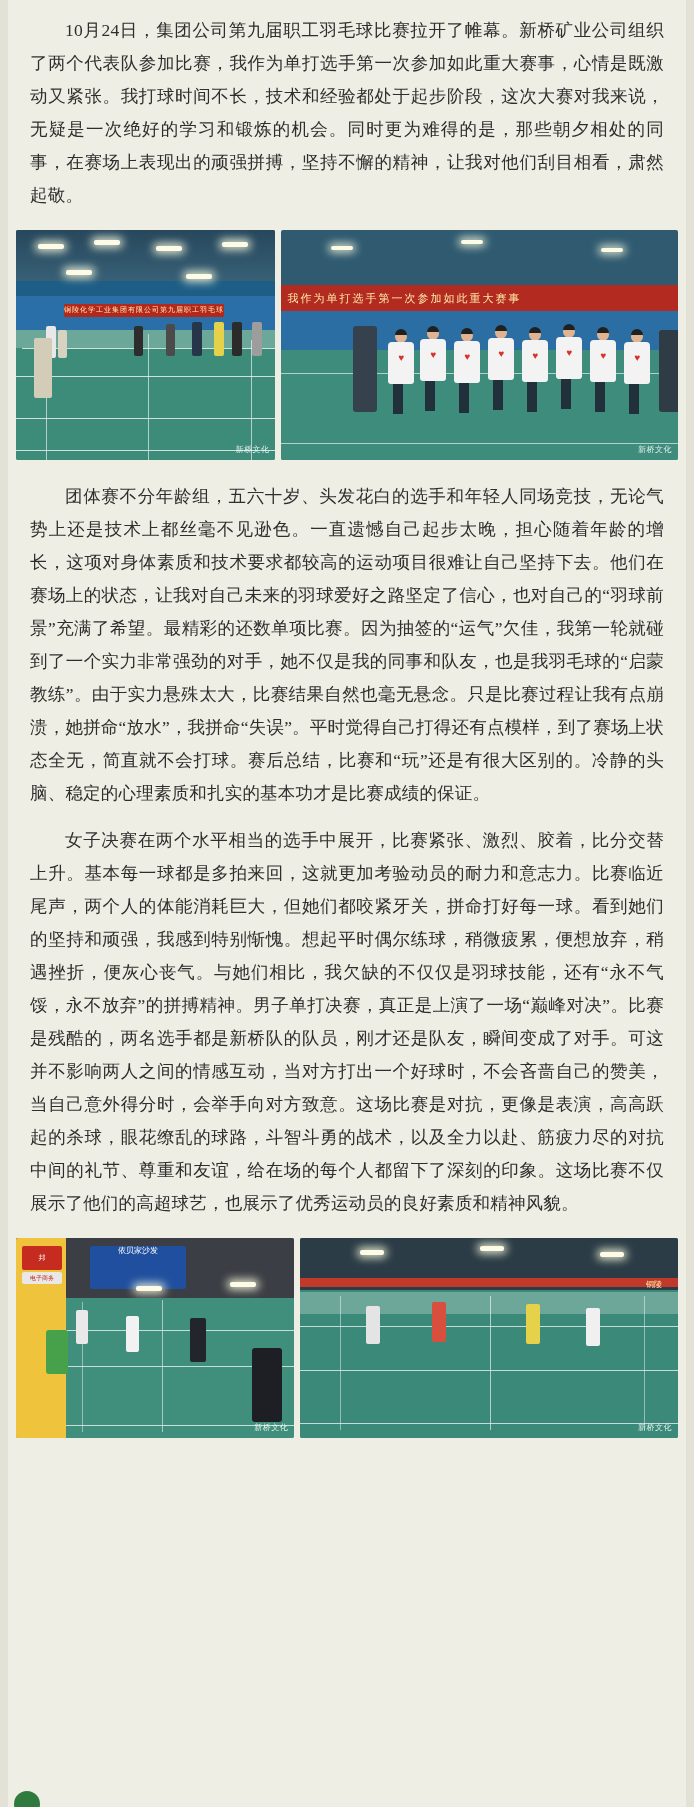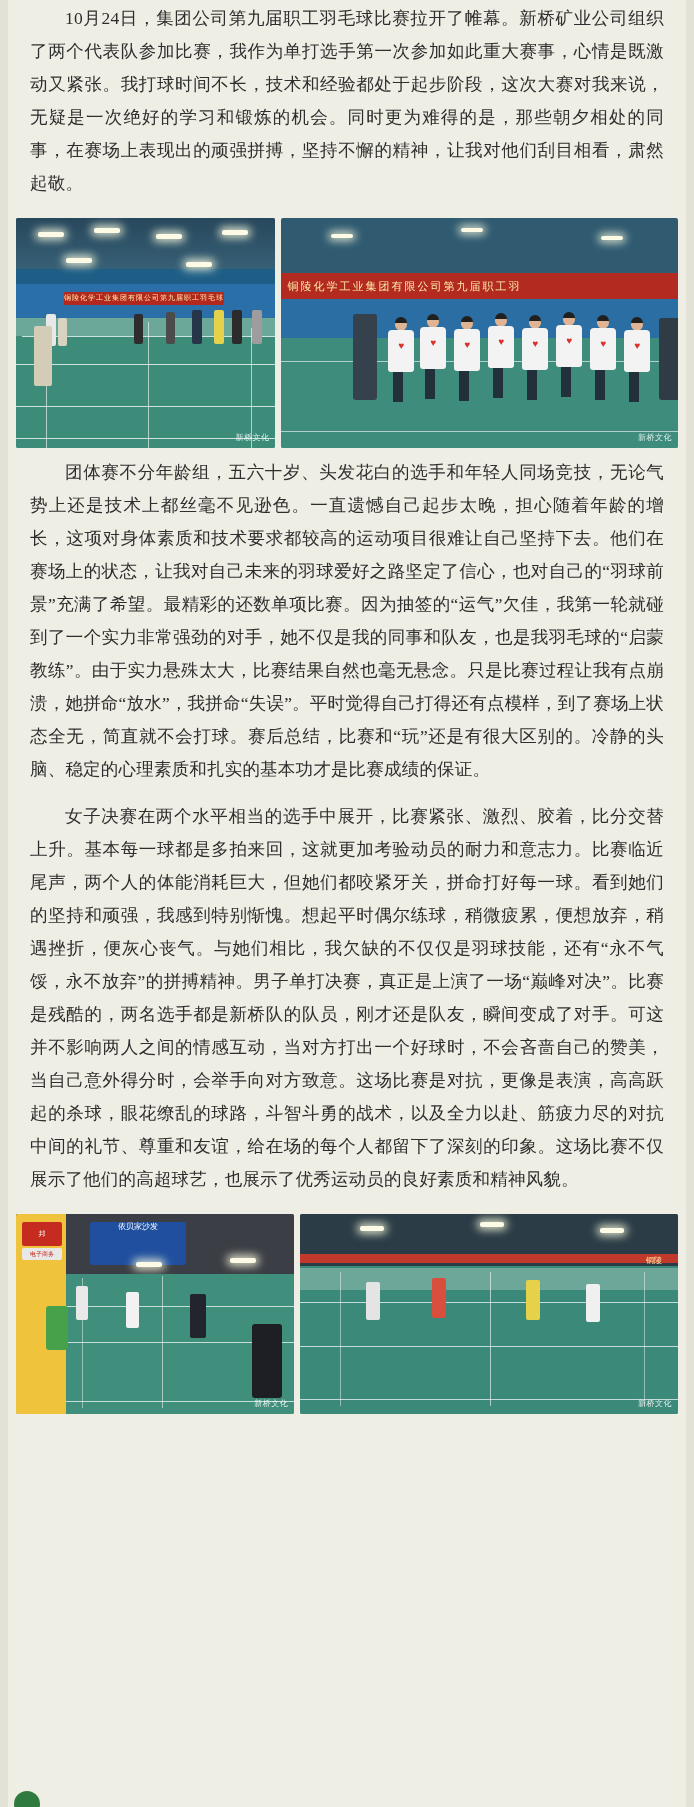--- a/index.html
+++ b/index.html
@@ -41,21 +41,21 @@
     padding: 0 22px;
     font-size: 17.5px;
     line-height: 33px;
     color: #2e2e2e;
     text-align: justify;
     text-indent: 2em;
     letter-spacing: 0.2px;
     font-family: "Liberation Serif", serif;
   }
   .para-block {
-    padding-top: 2px;
+    padding-top: 14px;
     padding-bottom: 14px;
   }
   .photo-row {
     display: flex;
     gap: 6px;
     padding: 4px 8px 6px 8px;
     box-sizing: border-box;
   }
   .photo {
     position: relative;
@@ -273,21 +273,21 @@
         <div class="person" style="left:216px;top:92px;width:10px;height:34px;background:#2b2b2b;"></div>
         <div class="person" style="left:236px;top:92px;width:10px;height:34px;background:#9d9d9d;"></div>
         <div class="person" style="left:18px;top:108px;width:18px;height:60px;background:#d3cdb8;border-radius:2px;"></div>
         <div class="watermark">新桥文化</div>
       </div>
 
       <div class="photo team" style="width:405px;height:230px;">
         <div class="lamp" style="left:50px;top:16px;width:22px;height:4px;background:#fdfbe6;border-radius:2px;box-shadow:0 0 8px 3px rgba(255,255,225,0.75);position:absolute;"></div>
         <div class="lamp" style="left:180px;top:10px;width:22px;height:4px;background:#fdfbe6;border-radius:2px;box-shadow:0 0 8px 3px rgba(255,255,225,0.75);position:absolute;"></div>
         <div class="lamp" style="left:320px;top:18px;width:22px;height:4px;background:#fdfbe6;border-radius:2px;box-shadow:0 0 8px 3px rgba(255,255,225,0.75);position:absolute;"></div>
-        <div class="topbanner">铜陵化学工业集团有限公司第九届职工羽</div>
+        <div class="topbanner">我作为单打选手第一次参加如此重大赛事</div>
         <div style="position:absolute;left:0;right:0;top:52%;bottom:0;background:#3e8d7c;"></div>
         <div style="position:absolute;left:0;right:0;top:62%;height:1px;background:rgba(255,255,255,.6);"></div>
         <div style="position:absolute;left:0;right:0;bottom:16px;height:1px;background:rgba(255,255,255,.6);"></div>
 
         <div class="head" style="left:114px;top:100px;"></div>
         <div class="hair" style="left:114px;top:99px;"></div>
         <div class="tshirt" style="left:107px;top:112px;">
             <span class="heart">♥</span>
           </div>
         <div class="leg" style="left:112px;top:154px;"></div>

